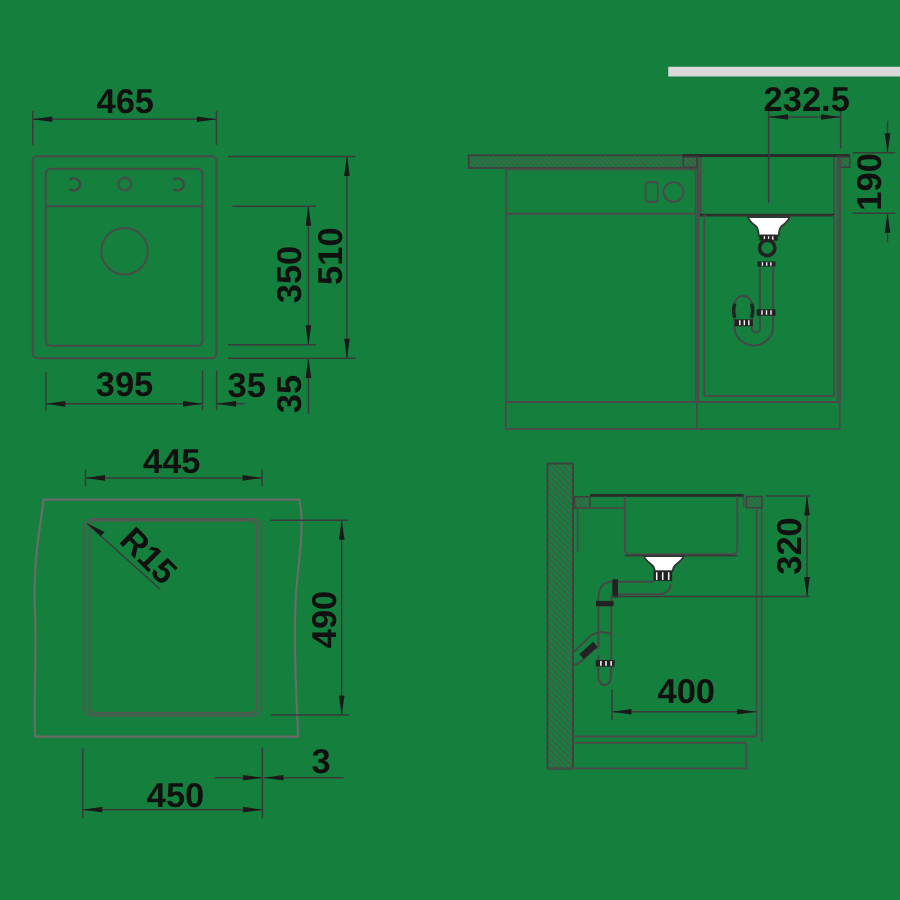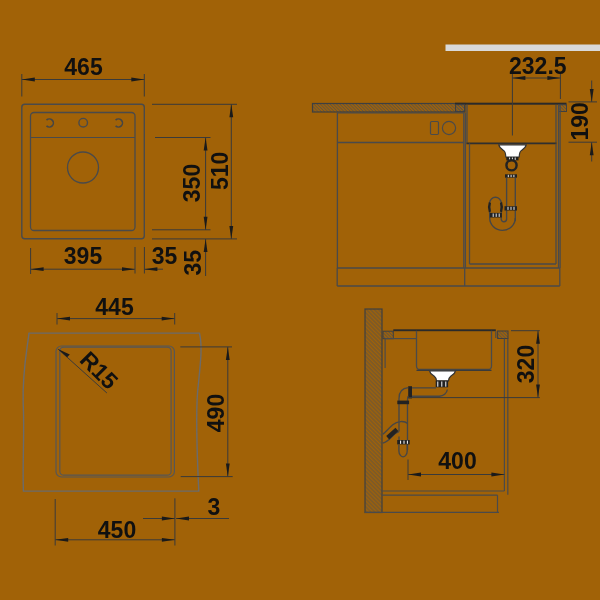--- a/index.html
+++ b/index.html
@@ -1,16 +1,16 @@
 <!DOCTYPE html>
 <html><head>
 <meta charset="utf-8">
 <style>
   html,body{margin:0;padding:0;background:#ffffff;}
-  .page{width:600px;height:600px;position:relative;background:#a16207;overflow:hidden;}
+  .page{width:600px;height:600px;position:relative;background:#15803d;overflow:hidden;}
   text{font-family:"Liberation Sans",sans-serif;font-weight:bold;fill:#101010;}
 </style>
 </head>
 <body>
 
 <div class="page">
 <svg width="600" height="600" viewBox="0 0 600 600">
 <defs>
 <pattern id="hat1" width="2.3" height="2.3" patternUnits="userSpaceOnUse" patternTransform="rotate(-45)">
   <line x1="1" y1="-1" x2="1" y2="3.5" stroke="#4f4f4f" stroke-width="0.75"></line>

